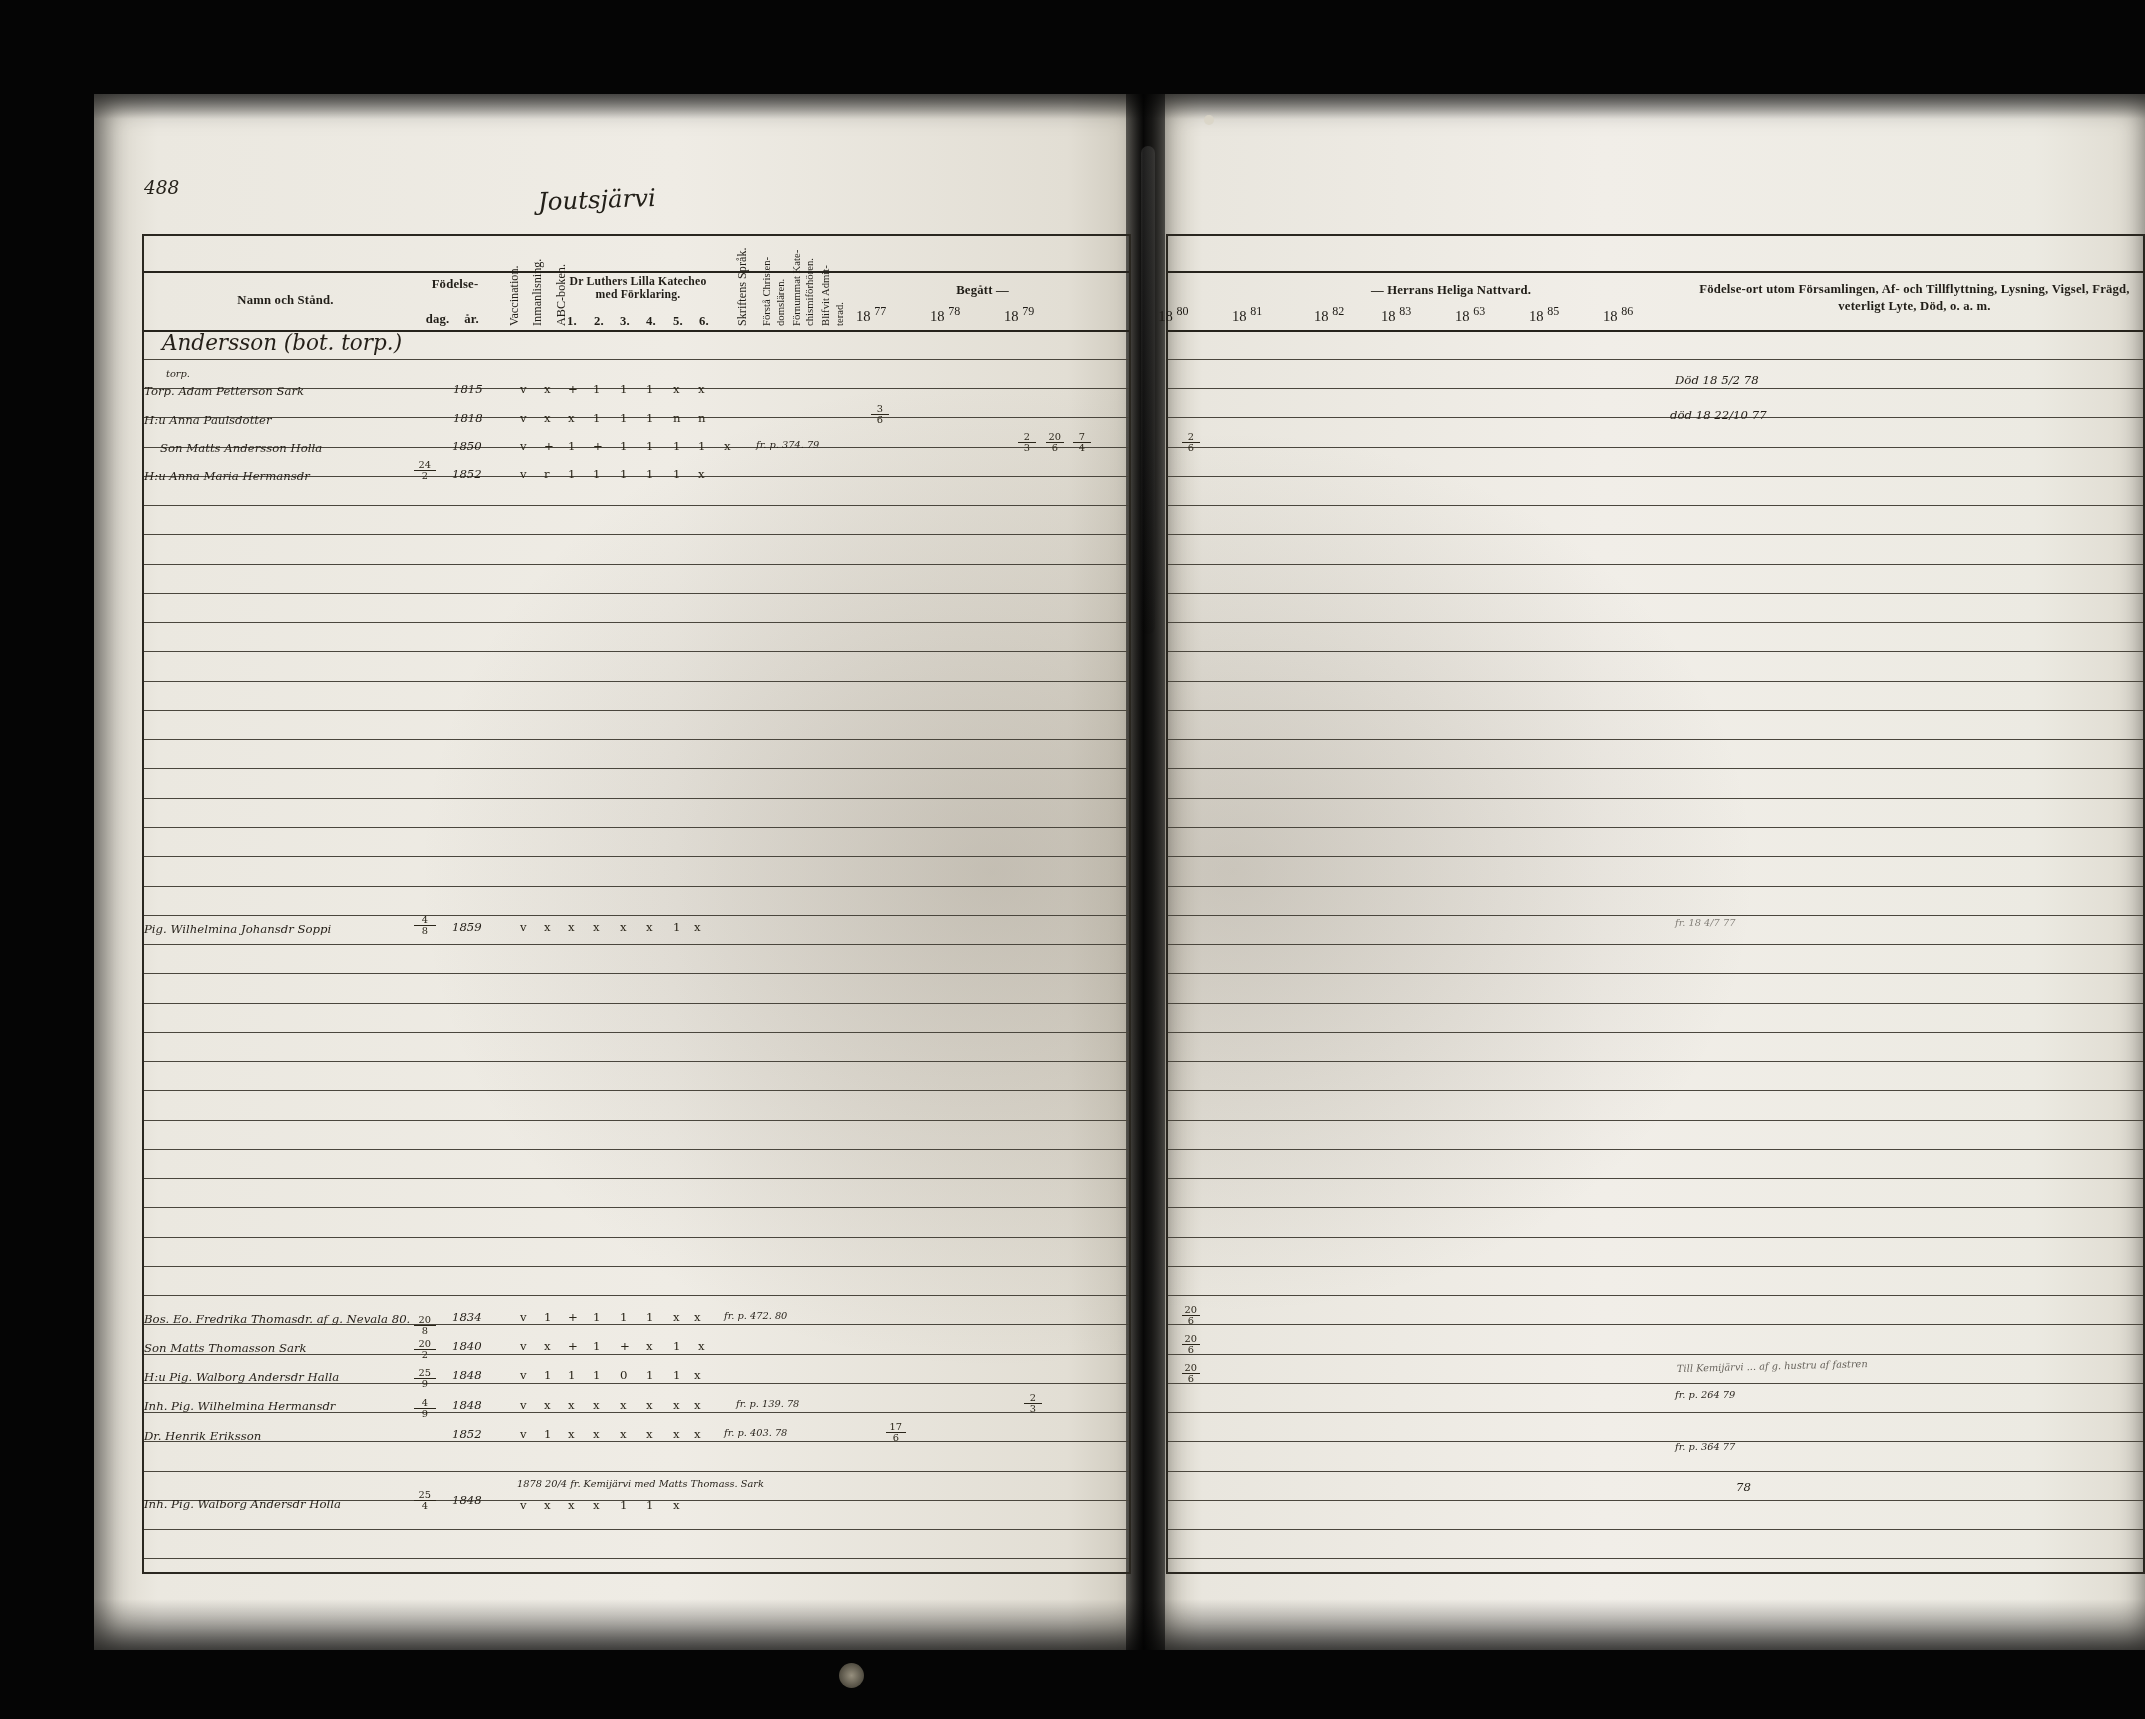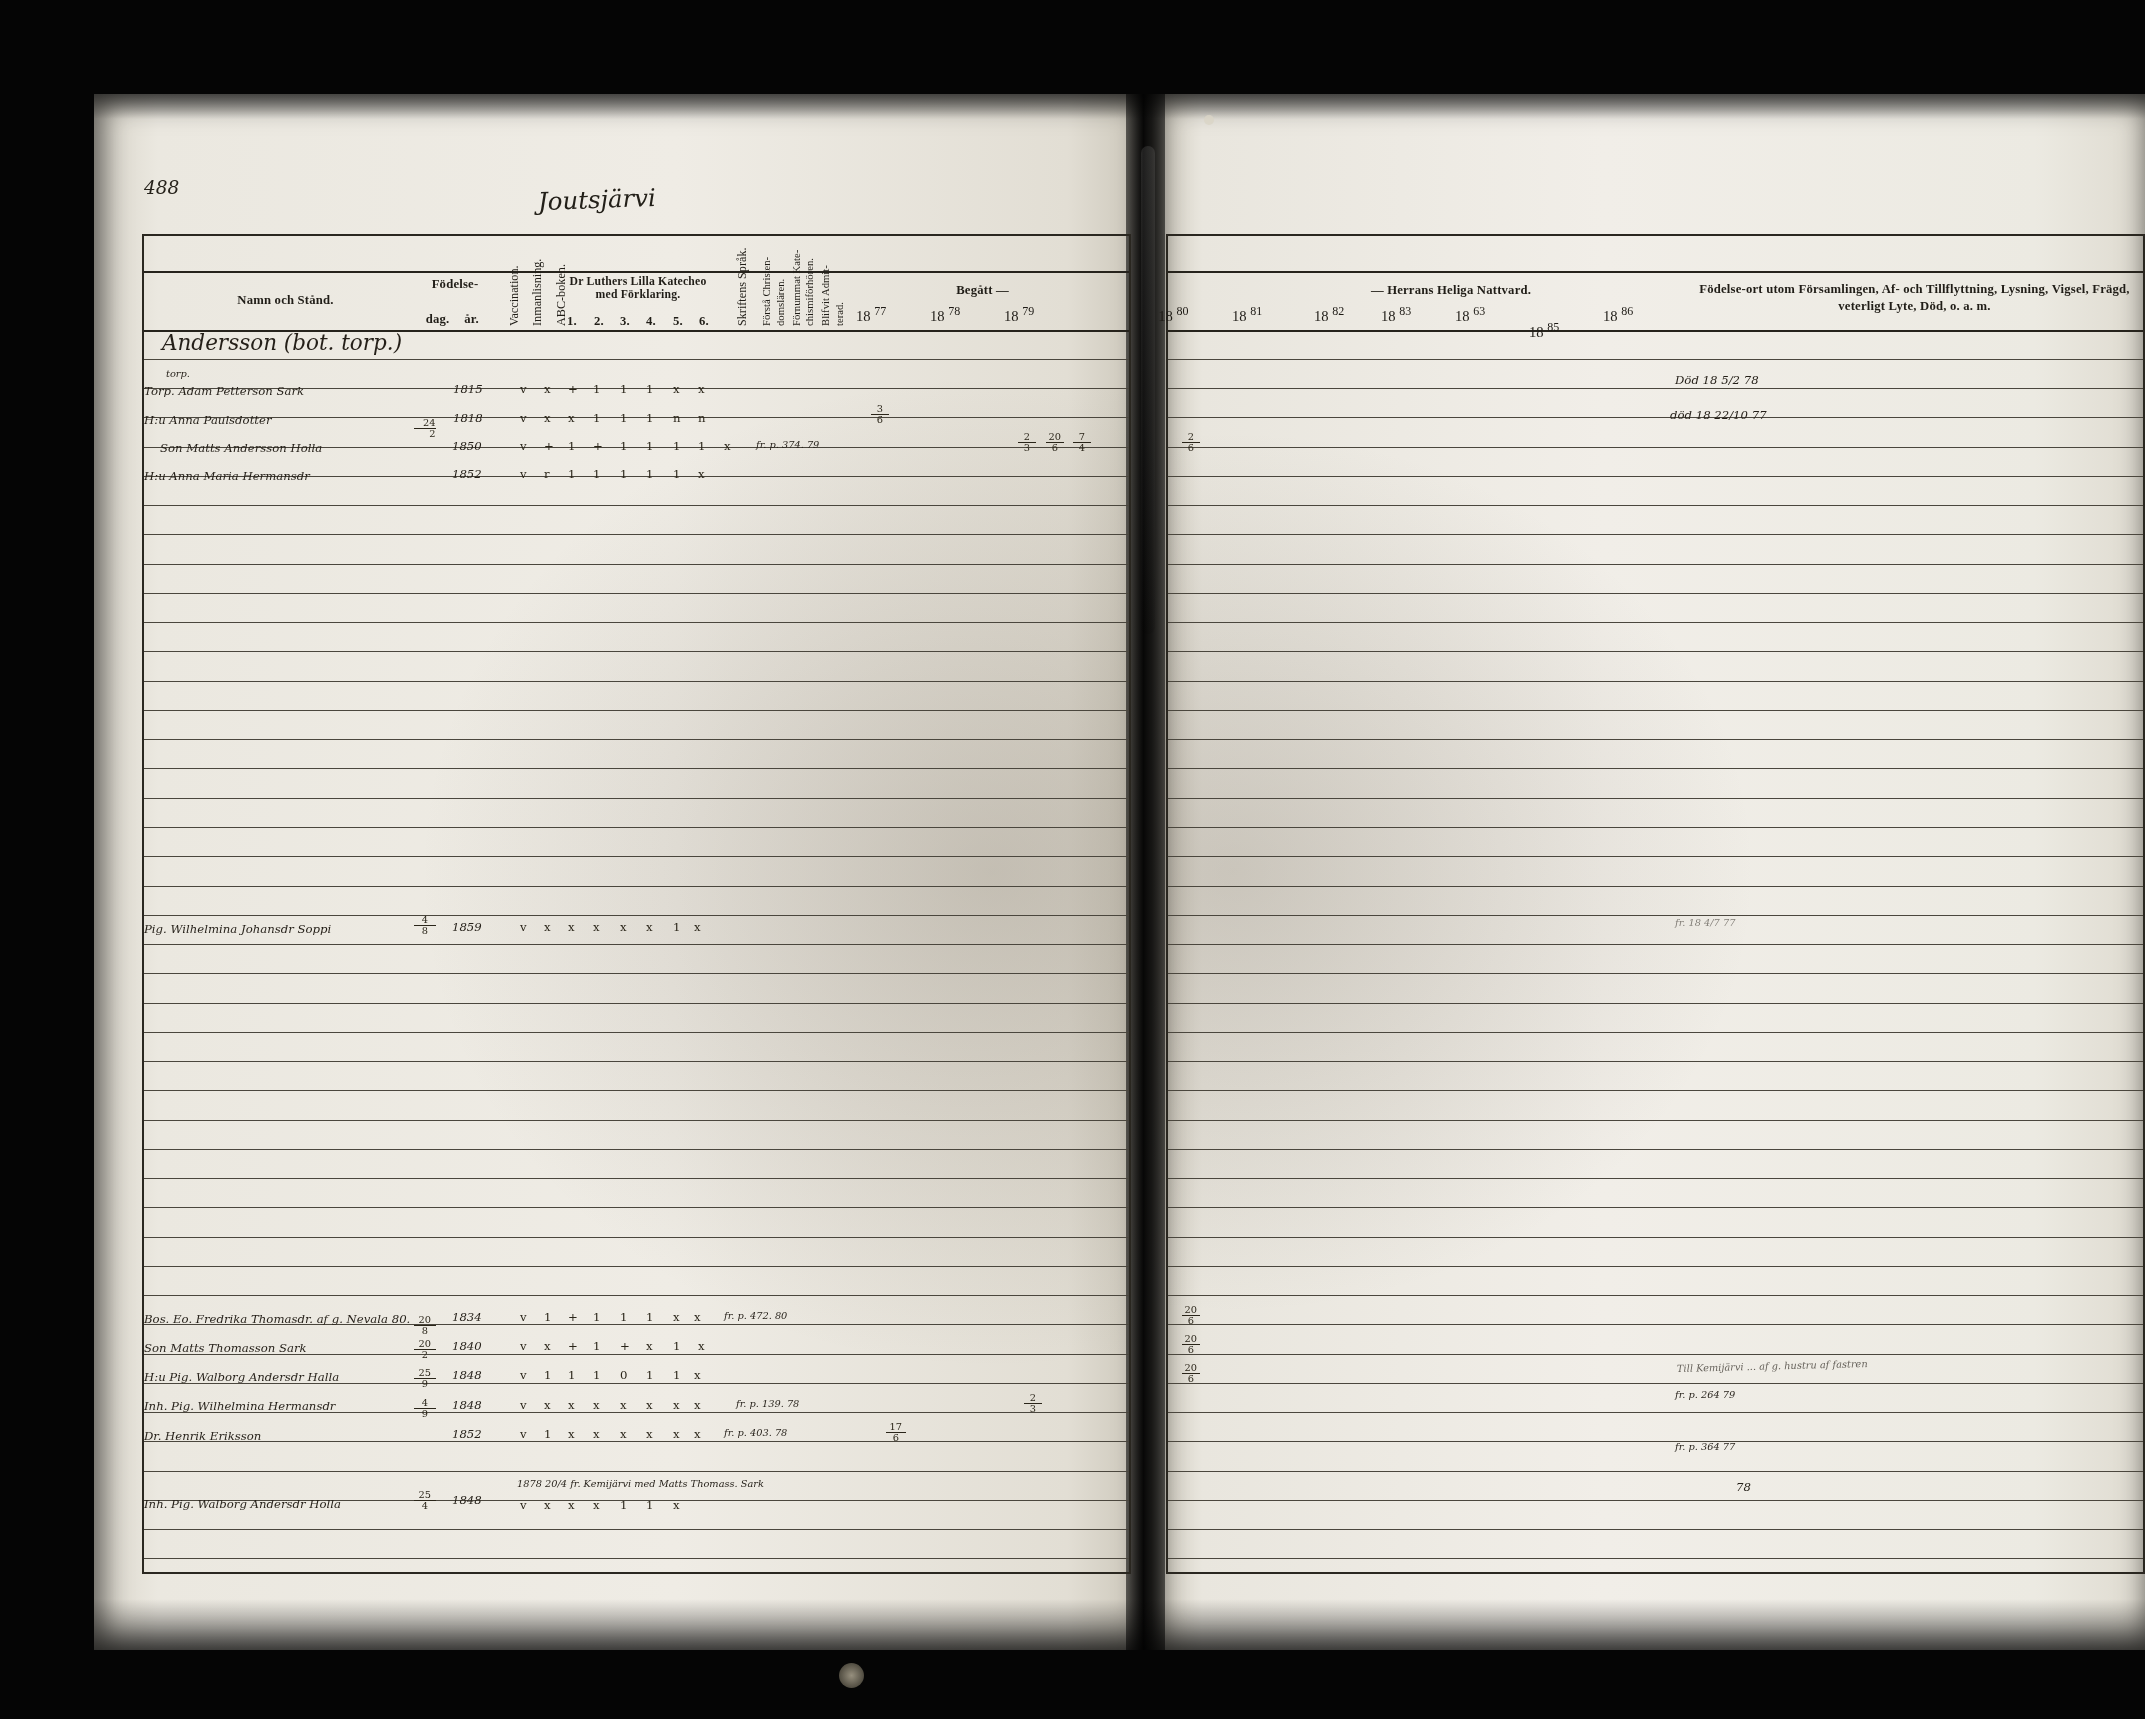--- a/index.html
+++ b/index.html
@@ -361,21 +361,21 @@
     <div class="hline" style="top:1293px;width:975px;"></div>
     <div class="hline" style="top:1322px;width:975px;"></div>
 
     <div class="hdr-text bold" style="left:78px;top:47px;width:410px;">—  Herrans Heliga Nattvard.</div>
 
     <div class="year-lbl" style="left:-9.8px;top:68px;">18 <sup>80</sup></div>
     <div class="year-lbl" style="left:64px;top:68px;">18 <sup>81</sup></div>
     <div class="year-lbl" style="left:146px;top:68px;">18 <sup>82</sup></div>
     <div class="year-lbl" style="left:213px;top:68px;">18 <sup>83</sup></div>
     <div class="year-lbl" style="left:287px;top:68px;">18 <sup>63</sup></div>
-    <div class="year-lbl" style="left:361px;top:68px;margin-top:16px;">18 <sup>85</sup></div>
+    <div class="year-lbl" style="left:361px;top:68px;">18 <sup>85</sup></div>
     <div class="year-lbl" style="left:435px;top:68px;">18 <sup>86</sup></div>
 
     <div class="hdr-text bold" style="left:527px;top:45px;width:439px;line-height:1.35;">Födelse-ort utom Församlingen, Af- och Tillflyttning, Lysning, Vigsel, Frägd, veterligt Lyte, Död, o. a. m.</div>
   </div>
 
   <div class="hand lg" style="left:162px;top:330px;">Andersson (bot. torp.)</div>
 
   <div class="hand xs" style="left:166px;top:368px;">torp.</div>
   <div class="hand sm" style="left:144px;top:384px;">Torp. Adam Petterson Sark</div>
   <div class="hand sm" style="left:453px;top:382px;">1815</div>
@@ -399,21 +399,21 @@
   <div class="mark" style="left:620px;top:411px;">1</div>
   <div class="mark" style="left:646px;top:411px;">1</div>
   <div class="mark" style="left:673px;top:411px;">n</div>
   <div class="mark" style="left:698px;top:411px;">n</div>
   <div class="frac" style="left:871px;top:404px;width:17.6px;">
       <span class="num">3</span>
       <span class="den">6</span>
     </div>
 
   <div class="hand sm" style="left:160px;top:441px;">Son Matts Andersson Holla</div>
-  <div class="frac" style="left:414px;top:418px;width:21.5px;text-align:right;">
+  <div class="frac" style="left:414px;top:460px;width:21.5px;">
       <span class="num">24</span>
       <span class="den">2</span>
     </div>
   <div class="hand sm" style="left:452px;top:439px;">1850</div>
   <div class="mark" style="left:520px;top:439px;">v</div>
   <div class="mark" style="left:544px;top:439px;">+</div>
   <div class="mark" style="left:568px;top:439px;">1</div>
   <div class="mark" style="left:593px;top:439px;">+</div>
   <div class="mark" style="left:620px;top:439px;">1</div>
   <div class="mark" style="left:646px;top:439px;">1</div>

